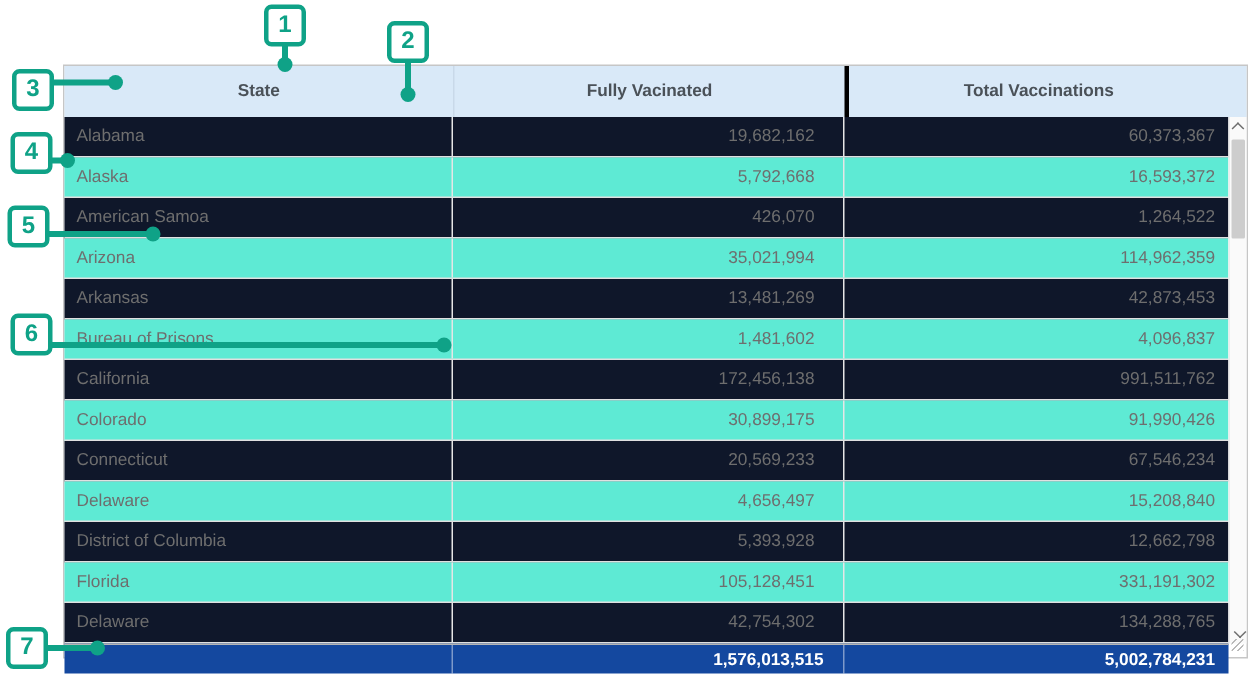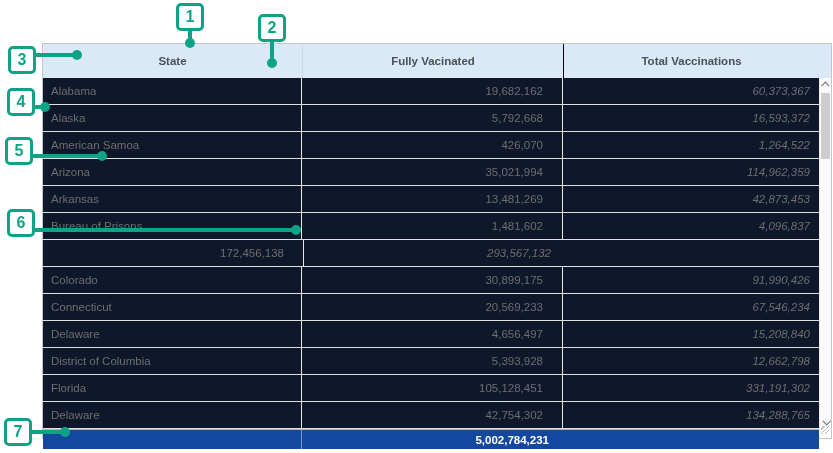--- a/index.html
+++ b/index.html
@@ -7,31 +7,31 @@
   .stage{position:relative;width:833px;height:453px;background:#fff;}
 
   
   .tbl{position:absolute;left:42px;top:43px;width:790px;height:396px;
     border:1px solid #c6c6c6;box-sizing:border-box;background:#fff;}
   .hdr{display:flex;height:34px;background:#d9e9f8;}
   .hcell{display:flex;align-items:center;justify-content:center;
     font-size:11.5px;font-weight:bold;color:#4a5158;box-sizing:border-box;}
   .hcell.c1{width:259px;}
   .hcell.c2{width:261px;border-left:1px solid #c9d9e9;}
-  .hcell.c3{width:256px;border-left:1px solid #000000;}
+  .hcell.c3{width:256px;border-left:3px solid #000000;}
   .hcell.cf{width:12px;}
 
   .body{position:relative;}
   .row{display:flex;height:27px;width:776px;border-bottom:1px solid #e0e0e0;
     box-sizing:border-box;background:#0f172a;}
-  .row.alt{background:#0f172a;}
+  .row.alt{background:#5eead4;}
   .cell{display:flex;align-items:center;font-size:11.5px;color:#6e6e6e;box-sizing:border-box;}
   .cell.c1{width:259px;padding-left:8px;border-right:1px solid #e6e6e6;}
   .cell.c2{width:261px;justify-content:flex-end;padding-right:19px;border-right:1px solid #e6e6e6;}
-  .cell.c3{width:256px;justify-content:flex-end;padding-right:9px;font-style:italic;}
+  .cell.c3{width:256px;justify-content:flex-end;padding-right:9px;}
 
   .totalrow{position:absolute;left:0;top:385px;display:flex;height:20px;width:776px;
     background:#14489f;border-top:1px solid #b5b5b5;box-sizing:border-box;}
   .tcell{display:flex;align-items:center;font-size:11.5px;font-weight:bold;color:#ffffff;box-sizing:border-box;}
   .tcell.c1{width:259px;border-right:1px solid rgba(255,255,255,.45);}
   .tcell.c2{width:261px;justify-content:flex-end;padding-right:13px;border-right:1px solid rgba(255,255,255,.45);}
   .tcell.c3{width:256px;justify-content:flex-end;padding-right:9px;}
 
   
   .sbar{position:absolute;right:0;top:34px;width:12px;height:351px;background:#fafafa;
@@ -92,22 +92,23 @@
         <div class="cell c1">Arkansas</div>
         <div class="cell c2">13,481,269</div>
         <div class="cell c3">42,873,453</div>
       </div>
       <div class="row alt">
         <div class="cell c1">Bureau of Prisons</div>
         <div class="cell c2">1,481,602</div>
         <div class="cell c3">4,096,837</div>
       </div>
       <div class="row">
+        <div class="cell c1">California</div>
         <div class="cell c2">172,456,138</div>
-        <div class="cell c3">293,567,132</div>
+        <div class="cell c3">991,511,762</div>
       </div>
       <div class="row alt">
         <div class="cell c1">Colorado</div>
         <div class="cell c2">30,899,175</div>
         <div class="cell c3">91,990,426</div>
       </div>
       <div class="row">
         <div class="cell c1">Connecticut</div>
         <div class="cell c2">20,569,233</div>
         <div class="cell c3">67,546,234</div>
@@ -129,20 +130,21 @@
       </div>
       <div class="row">
         <div class="cell c1">Delaware</div>
         <div class="cell c2">42,754,302</div>
         <div class="cell c3">134,288,765</div>
       </div>
     </div>
 
     <div class="totalrow">
       <div class="tcell c1"></div>
+      <div class="tcell c2">1,576,013,515</div>
       <div class="tcell c3">5,002,784,231</div>
     </div>
 
     <div class="sbar">
       <div class="sbtn up">
         <span class="chev u"></span>
       </div>
       <div class="sthumb"></div>
       <div class="sbtn down">
         <span class="chev d"></span>

